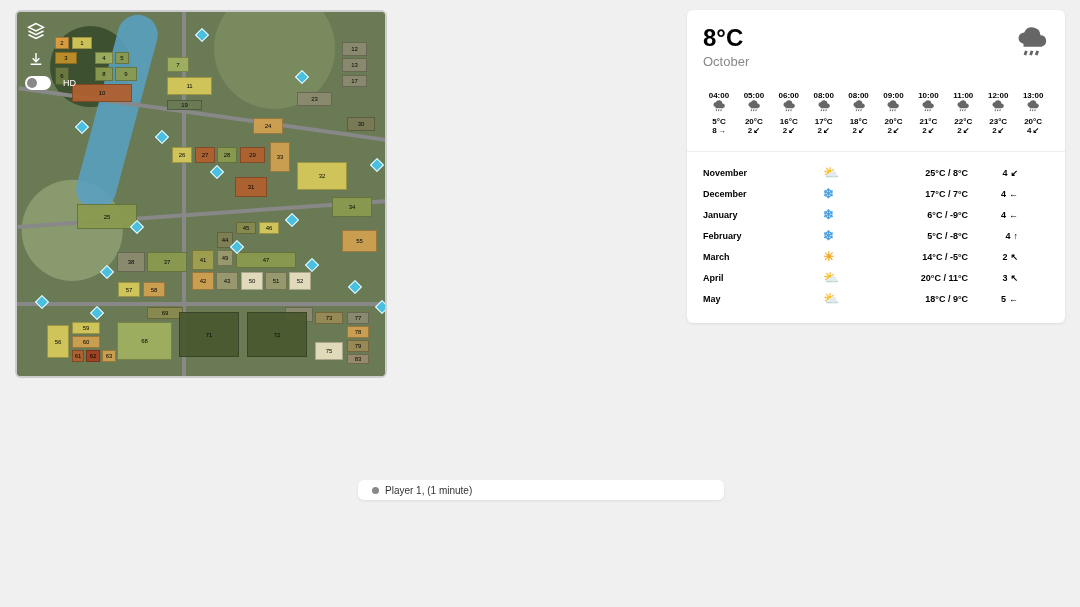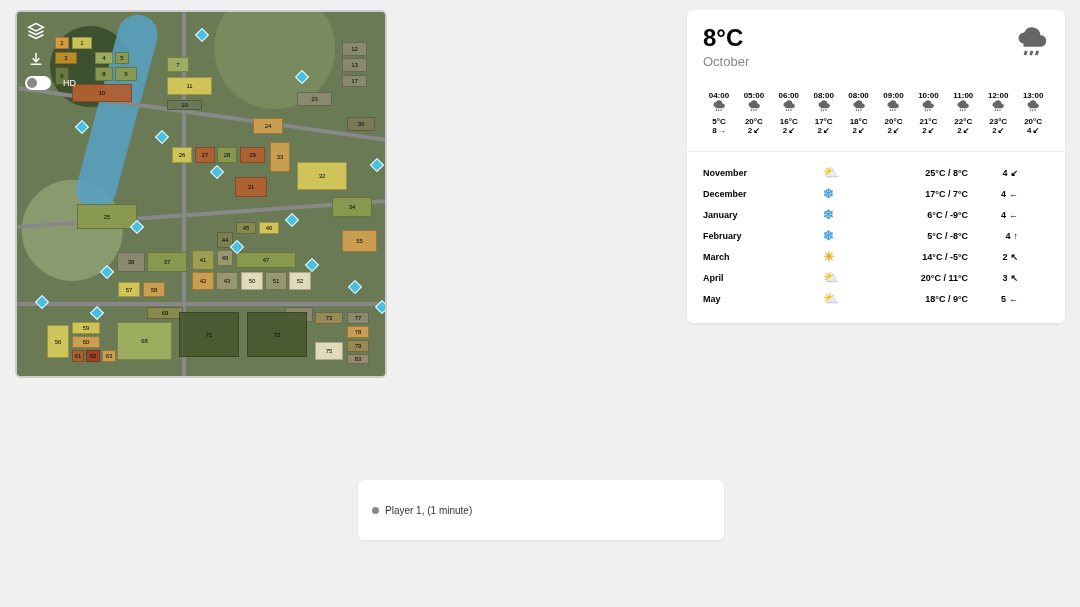--- a/index.html
+++ b/index.html
@@ -175,21 +175,21 @@
   .fc-row .w { width: 50px; text-align: right; display: flex; justify-content: flex-end; gap: 3px; align-items: center;}
   
   .players-panel {
     position: absolute;
     left: 358px;
     top: 480px;
     width: 366px;
     background: #fff;
     border-radius: 6px;
     box-shadow: 0 1px 3px rgba(0,0,0,0.08);
-    padding: 22px 14px;
+    padding: 2px 14px;
   }
   .player-row {
     display: flex;
     align-items: center;
     gap: 6px;
     font-size: 10px;
     color: #333;
     height: 16px;
   }
   .player-dot {

